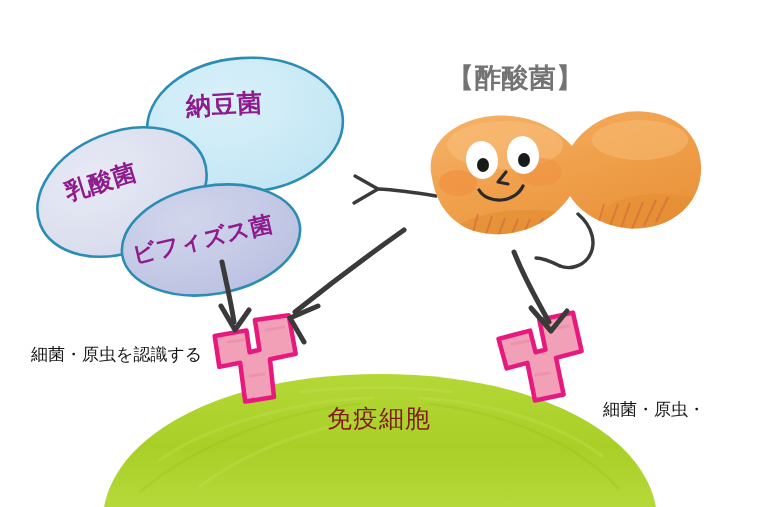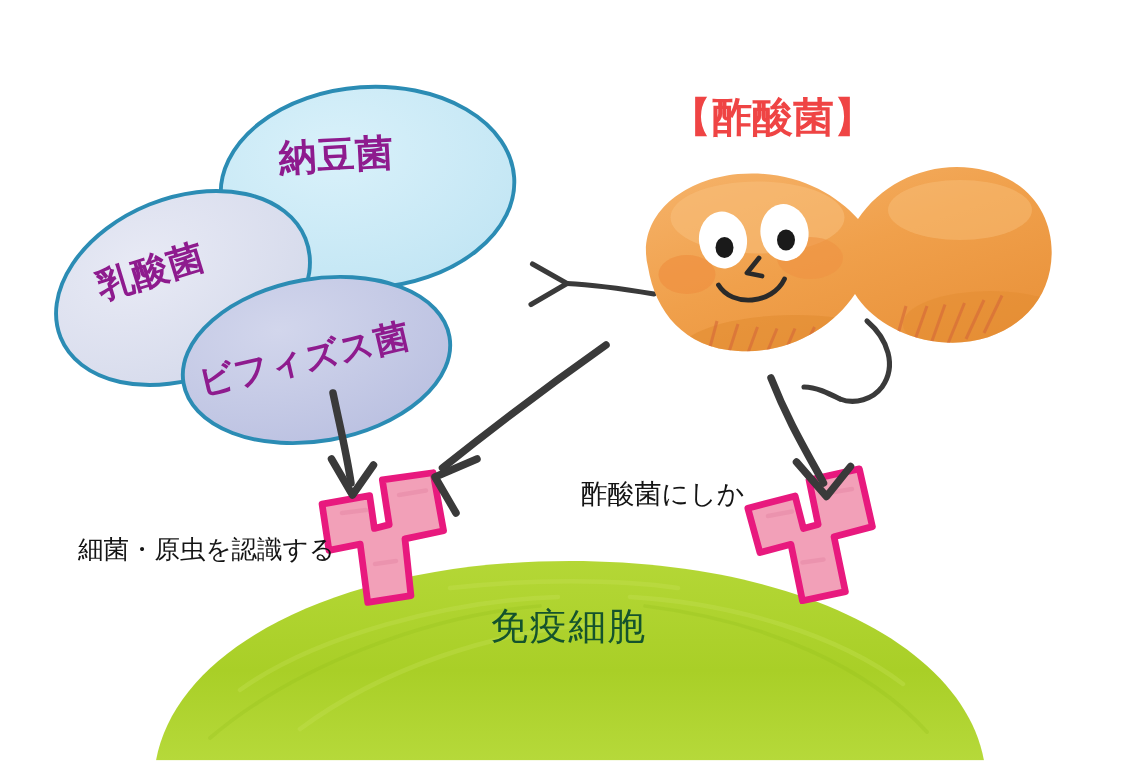--- a/index.html
+++ b/index.html
@@ -50,21 +50,21 @@
     left: 131px; top: 226px;
     font-size: 23px;
     transform: rotate(-13deg);
   }
 
   
   #title-sakusankin {
     left: 447px; top: 63px;
     font-size: 27px;
     font-weight: bold;
-    color: #ef4444;
+    color: #737373;
     letter-spacing: 0.01em;
   }
 
   
   #note-center {
     left: 387px; top: 268px;
     font-size: 18px;
     color: #141414;
     text-align: center;
     line-height: 1.35;
@@ -76,29 +76,29 @@
     font-weight: bold;
     font-size: 25px;
     letter-spacing: 0.005em;
   }
   .switch-sub {
     color: #141414;
     font-size: 17px;
     line-height: 1.32;
   }
   #tlr2-title { left: 44px; top: 324px; }
-  #tlr2-sub   { left: 31px; top: 356px; margin-left: 21px; }
+  #tlr2-sub   { left: 31px; top: 344px; }
   #tlr4-title { left: 578px; top: 322px; }
   #tlr4-sub   { left: 603px; top: 354px; text-align: left; }
 
   
   #label-cell {
     left: 327px; top: 404px;
     font-size: 25px;
-    color: #14532d;
+    color: #7f1d1d;
     font-weight: normal;
     letter-spacing: 0.04em;
   }
 </style>
 </head>
 <body>
 
 <div id="stage">
 
   <svg class="layer" viewBox="0 0 760 507">
@@ -269,23 +269,23 @@
 
   <div class="txt oval-label" id="label-natto">納豆菌</div>
 
   <div class="txt oval-label" id="label-nyusan">乳酸菌</div>
 
   <div class="txt oval-label" id="label-bifizusu">ビフィズス菌</div>
 
   <div class="txt" id="title-sakusankin">【酢酸菌】</div>
 
   <div class="txt" id="note-center">
-    <div>酢酸菌にしか</div>
   </div>
 
   <div class="txt switch-sub" id="tlr2-sub">細菌・原虫を認識する</div>
 
   <div class="txt switch-sub" id="tlr4-sub">
+    <div>細菌・原虫・</div>
   </div>
 
   <div class="txt" id="label-cell">免疫細胞</div>
 
 </div>
 
 </body></html>

